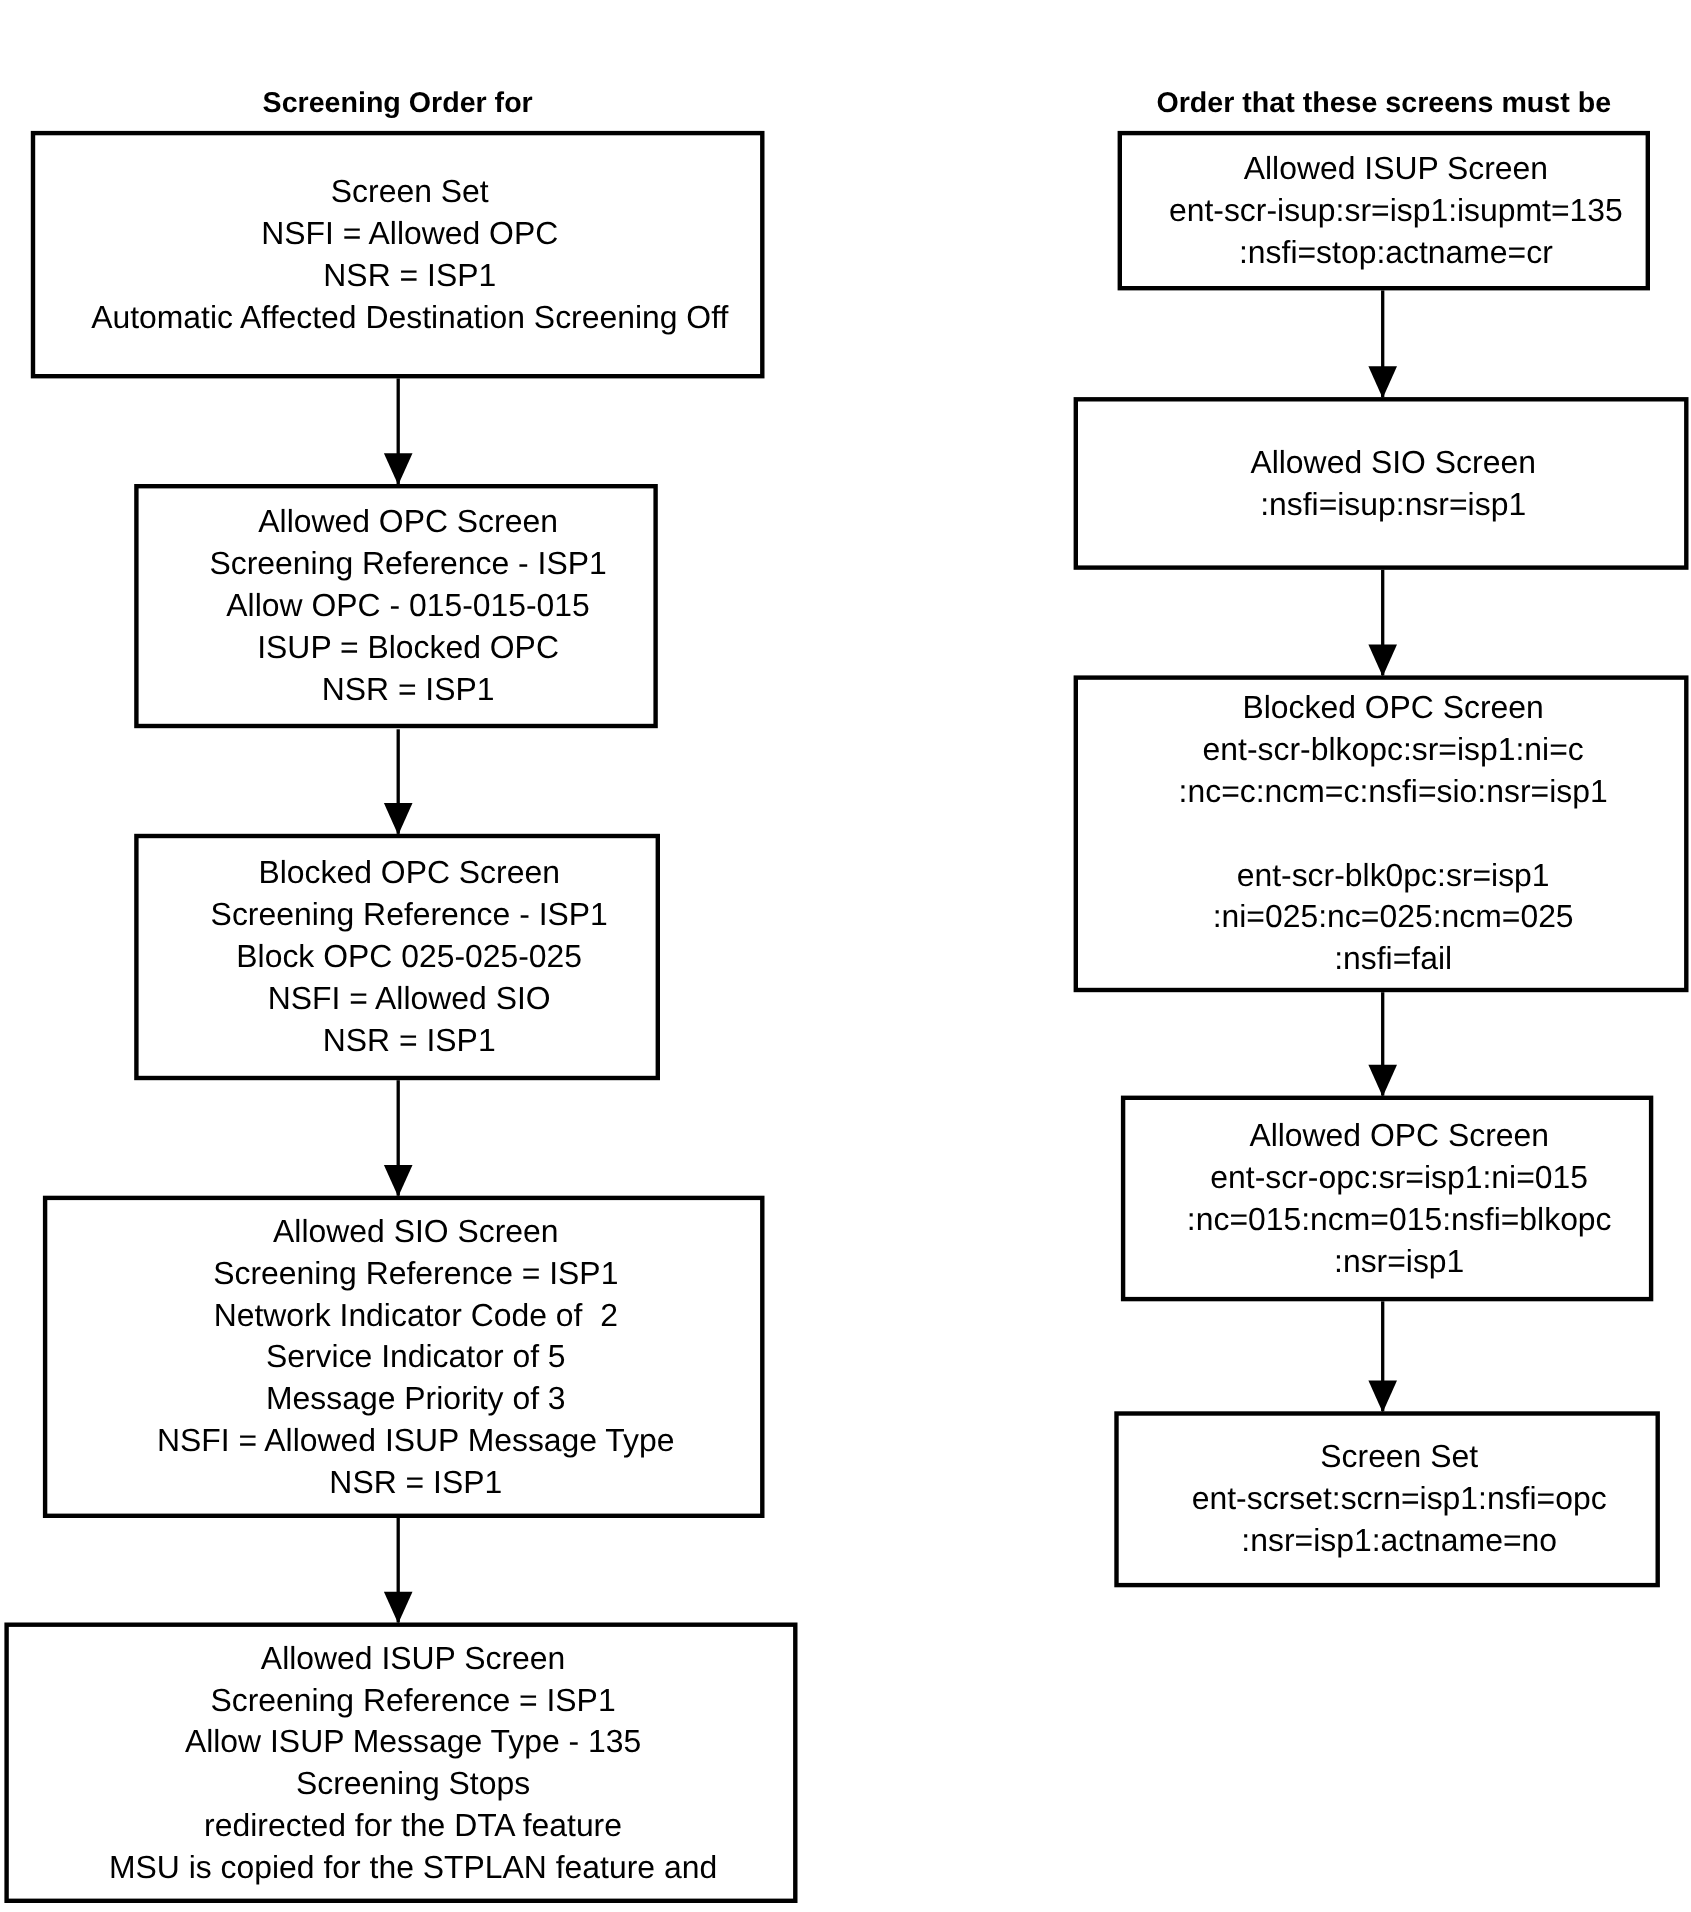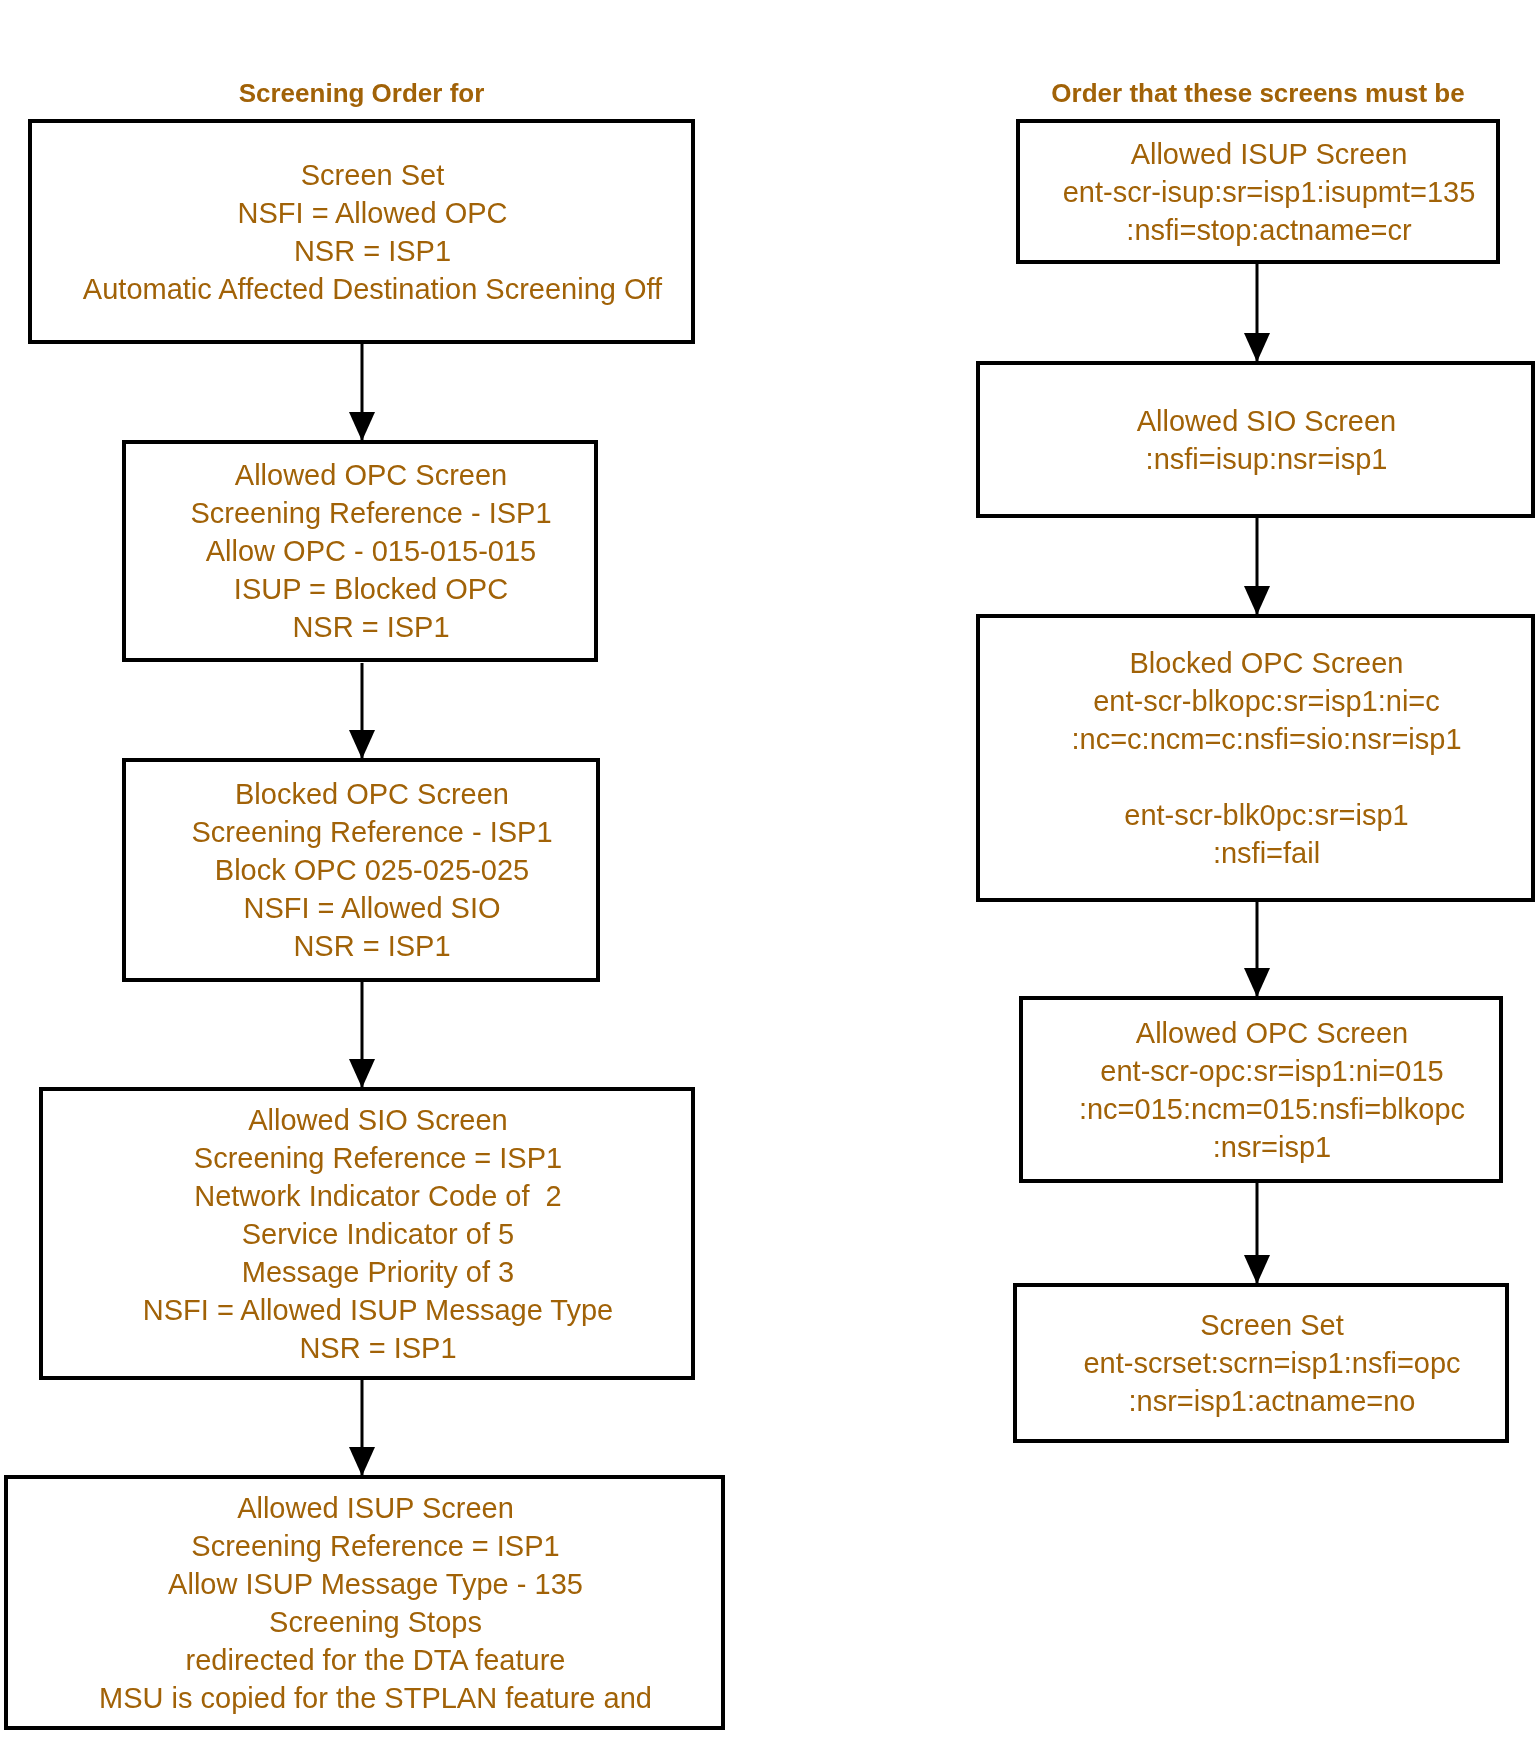--- a/index.html
+++ b/index.html
@@ -1,21 +1,21 @@
 <!DOCTYPE html>
 <html><head>
 <meta charset="utf-8">
 <style>
   html, body { margin: 0; padding: 0; background: #ffffff; }
   .canvas {
     position: relative;
     width: 1537px;
     height: 1738px;
     background: #ffffff;
-    color: #a16207;
+    color: #000000;
     font-family: "Liberation Sans", "DejaVu Sans", sans-serif;
     overflow: hidden;
   }
   .col-title {
     position: absolute;
     text-align: center;
     font-weight: bold;
     font-size: 26px;
     line-height: 34px;
     white-space: pre;
@@ -127,20 +127,21 @@
     <div class="box-line">Allowed SIO Screen</div>
     <div class="box-line">:nsfi=isup:nsr=isp1</div>
   </div>
 
   <div class="node" style="left:976px; top:614px; width:559px; height:288px;">
     <div class="box-line">Blocked OPC Screen</div>
     <div class="box-line">ent-scr-blkopc:sr=isp1:ni=c</div>
     <div class="box-line">:nc=c:ncm=c:nsfi=sio:nsr=isp1</div>
     <div class="box-line"></div>
     <div class="box-line">ent-scr-blk0pc:sr=isp1</div>
+    <div class="box-line">:ni=025:nc=025:ncm=025</div>
     <div class="box-line">:nsfi=fail</div>
   </div>
 
   <div class="node" style="left:1019px; top:996px; width:484px; height:187px;">
     <div class="box-line">Allowed OPC Screen</div>
     <div class="box-line">ent-scr-opc:sr=isp1:ni=015</div>
     <div class="box-line">:nc=015:ncm=015:nsfi=blkopc</div>
     <div class="box-line">:nsr=isp1</div>
   </div>
 

